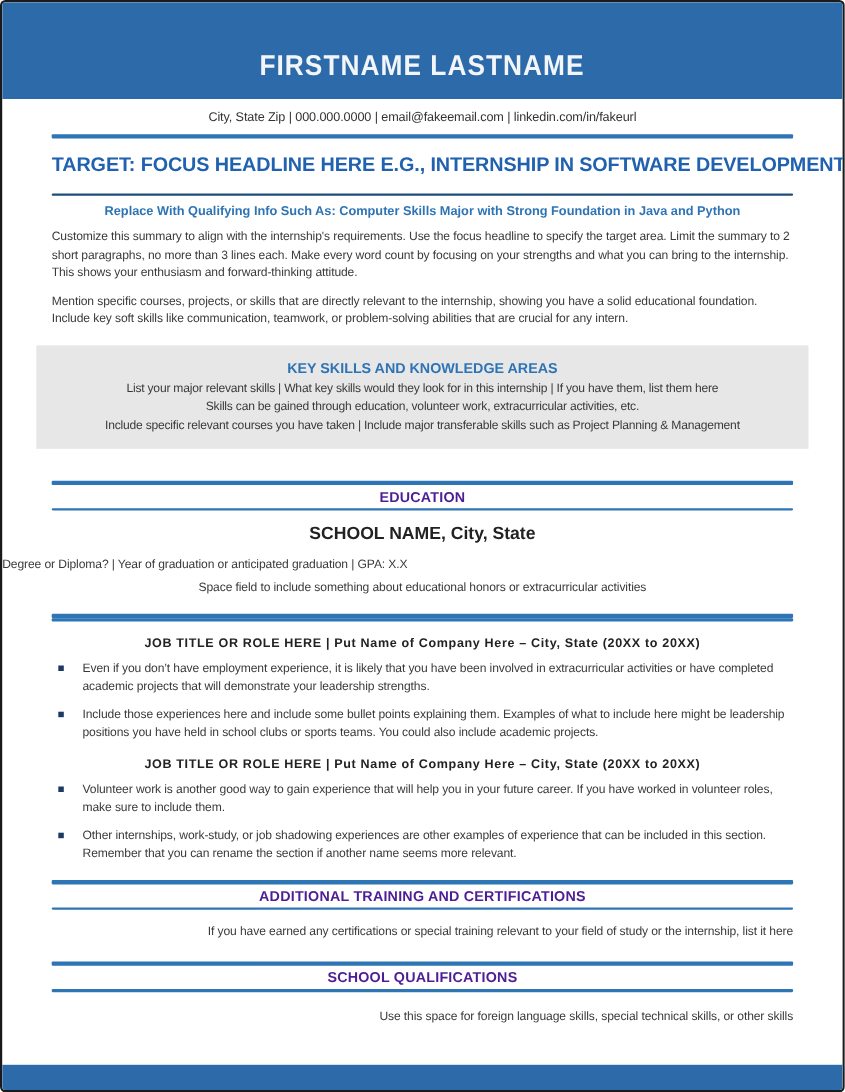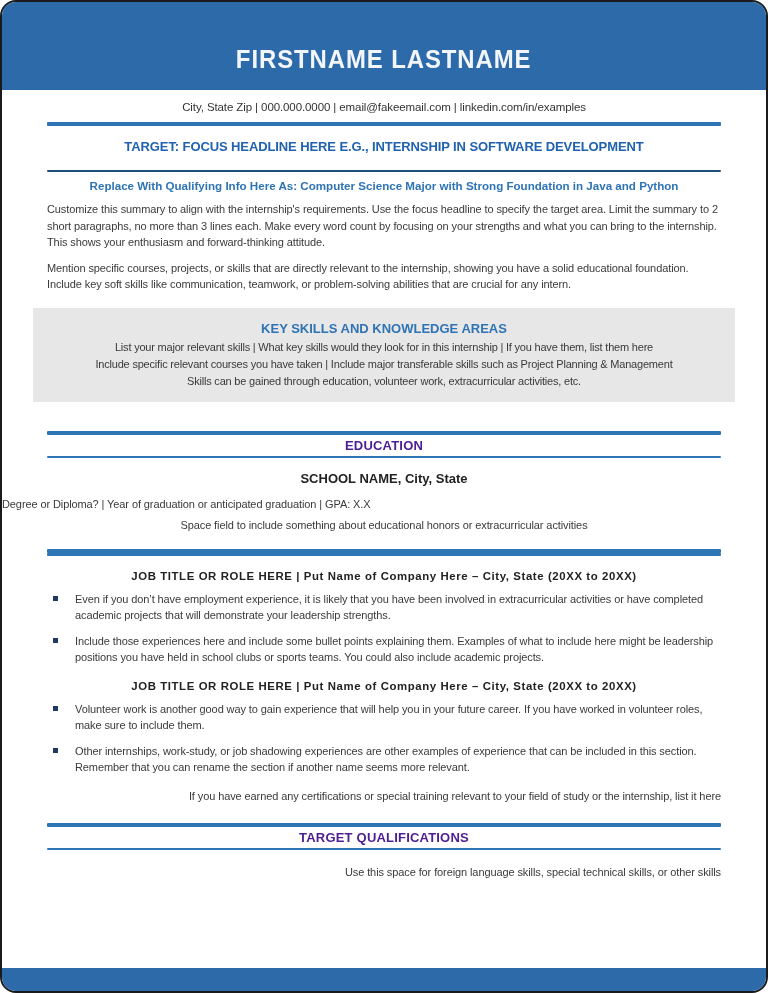--- a/index.html
+++ b/index.html
@@ -4,21 +4,21 @@
 <style>
   html, body { margin: 0; padding: 0; background: #ffffff; }
   * { box-sizing: border-box; }
 
   .page {
     position: relative;
     width: 768px;
     height: 993px;
     background: #ffffff;
     border: 2px solid #1a1a1a;
-    border-radius: 16px;
+    border-radius: 5px;
     overflow: hidden;
     font-family: "Liberation Sans", sans-serif;
     color: #3a3a3a;
   }
 
   
   .header-bar {
     height: 88px;
     background: #2c6aa9;
     display: flex;
@@ -48,21 +48,21 @@
   .rule-thin  { height: 2.5px; background: #2e75b6; }
   .rule-navy  { height: 2px; background: #1f4e79; }
 
   .contact-divider { margin-top: 9px; }
 
   
   .target-headline {
     margin: 13px 45px 16px;
     text-align: center;
     color: #2062b0;
-    font-size: 13px;
+    font-size: 18px;
     font-weight: 700;
     letter-spacing: -0.1px;
     white-space: nowrap;
   }
   .target-divider { margin-top: 5px; }
   .qualifying-headline {
     margin: 7px 40px 0;
     text-align: center;
     color: #2e74b5;
     font-size: 11.6px;
@@ -110,21 +110,21 @@
     font-size: 13px;
     font-weight: 700;
     letter-spacing: 0.2px;
   }
   .sh-education { margin-top: 29px; }
 
   
   .edu-school {
     margin-top: 13px;
     text-align: center;
-    font-size: 13px;
+    font-size: 16px;
     font-weight: 700;
     color: #222222;
   }
   .edu-degree {
     margin-top: 12px;
     font-size: 11px;
     letter-spacing: -0.1px;
     color: #3a3a3a;
   }
   .edu-honors {
@@ -186,35 +186,35 @@
 </style>
 </head>
 <body>
 
 <div class="page">
 
   <div class="header-bar">
     <h1 class="name-title">FIRSTNAME LASTNAME</h1>
   </div>
 
-  <div class="contact-line">City, State Zip | 000.000.0000 | email@fakeemail.com | linkedin.com/in/examples</div>
+  <div class="contact-line">City, State Zip | 000.000.0000 | email@fakeemail.com | linkedin.com/in/fakeurl</div>
   <div class="rule rule-thick contact-divider"></div>
 
   <div class="target-headline">TARGET: FOCUS HEADLINE HERE E.G., INTERNSHIP IN SOFTWARE DEVELOPMENT</div>
   <div class="rule rule-navy target-divider"></div>
-  <div class="qualifying-headline">Replace With Qualifying Info Here As: Computer Science Major with Strong Foundation in Java and Python</div>
+  <div class="qualifying-headline">Replace With Qualifying Info Such As: Computer Skills Major with Strong Foundation in Java and Python</div>
 
   <p class="body-para">Customize this summary to align with the internship's requirements. Use the focus headline to specify the target area. Limit the summary to 2 short paragraphs, no more than 3 lines each. Make every word count by focusing on your strengths and what you can bring to the internship. This shows your enthusiasm and forward-thinking attitude.</p>
   <p class="body-para">Mention specific courses, projects, or skills that are directly relevant to the internship, showing you have a solid educational foundation. Include key soft skills like communication, teamwork, or problem-solving abilities that are crucial for any intern.</p>
 
   <div class="skills-box">
     <div class="skills-title">KEY SKILLS AND KNOWLEDGE AREAS</div>
     <div class="skills-line">List your major relevant skills | What key skills would they look for in this internship | If you have them, list them here</div>
+    <div class="skills-line">Skills can be gained through education, volunteer work, extracurricular activities, etc.</div>
     <div class="skills-line">Include specific relevant courses you have taken | Include major transferable skills such as Project Planning &amp; Management</div>
-    <div class="skills-line">Skills can be gained through education, volunteer work, extracurricular activities, etc.</div>
   </div>
 
   <div class="section-header sh-education">
     <div class="rule rule-thick"></div>
     <div class="section-title">EDUCATION</div>
     <div class="rule rule-thin"></div>
   </div>
   <div class="edu-school">SCHOOL NAME, City, State</div>
   <div class="edu-degree">Degree or Diploma? | Year of graduation or anticipated graduation | GPA: X.X</div>
   <div class="edu-honors">Space field to include something about educational honors or extracurricular activities</div>
@@ -237,24 +237,29 @@
   <div class="job-title">JOB TITLE OR ROLE HERE | Put Name of Company Here – City, State (20XX to 20XX)</div>
   <div class="bullet">
     <span class="bullet-sq"></span>
     <span class="bullet-text">Volunteer work is another good way to gain experience that will help you in your future career. If you have worked in volunteer roles, make sure to include them.</span>
   </div>
   <div class="bullet">
     <span class="bullet-sq"></span>
     <span class="bullet-text">Other internships, work-study, or job shadowing experiences are other examples of experience that can be included in this section. Remember that you can rename the section if another name seems more relevant.</span>
   </div>
 
+  <div class="section-header sh-training">
+    <div class="rule rule-thick"></div>
+    <div class="section-title">ADDITIONAL TRAINING AND CERTIFICATIONS</div>
+    <div class="rule rule-thin"></div>
+  </div>
   <div class="section-note">If you have earned any certifications or special training relevant to your field of study or the internship, list it here</div>
 
   <div class="section-header sh-other">
     <div class="rule rule-thick"></div>
-    <div class="section-title">TARGET QUALIFICATIONS</div>
+    <div class="section-title">SCHOOL QUALIFICATIONS</div>
     <div class="rule rule-thin"></div>
   </div>
   <div class="section-note other-note">Use this space for foreign language skills, special technical skills, or other skills</div>
 
   <div class="footer-bar"></div>
 
 </div>
 
 </body></html>

